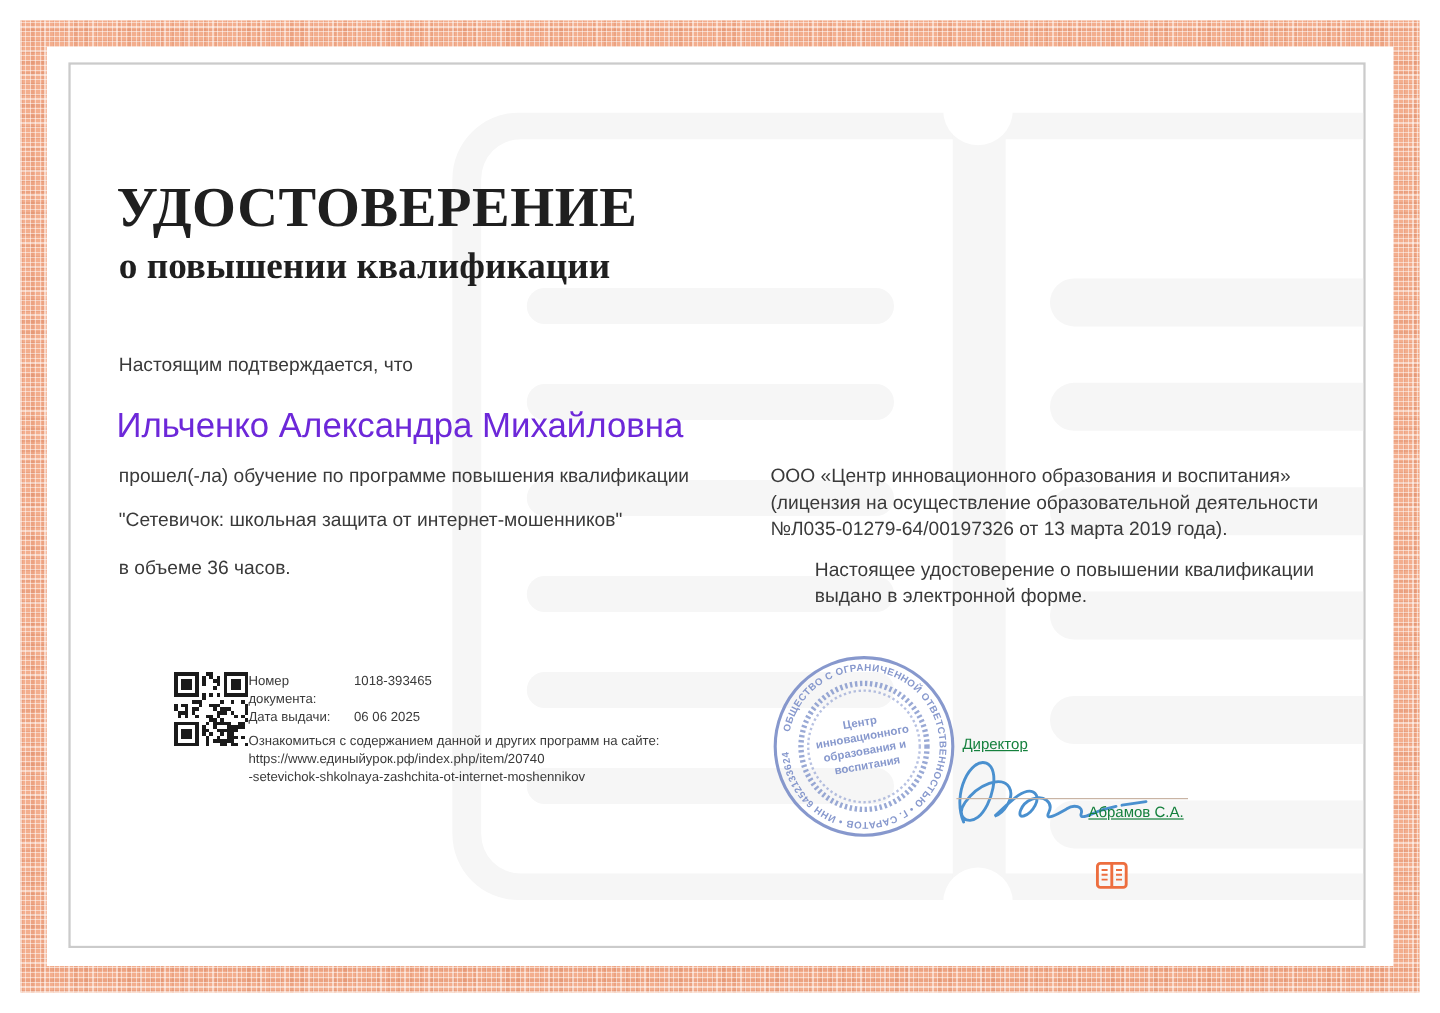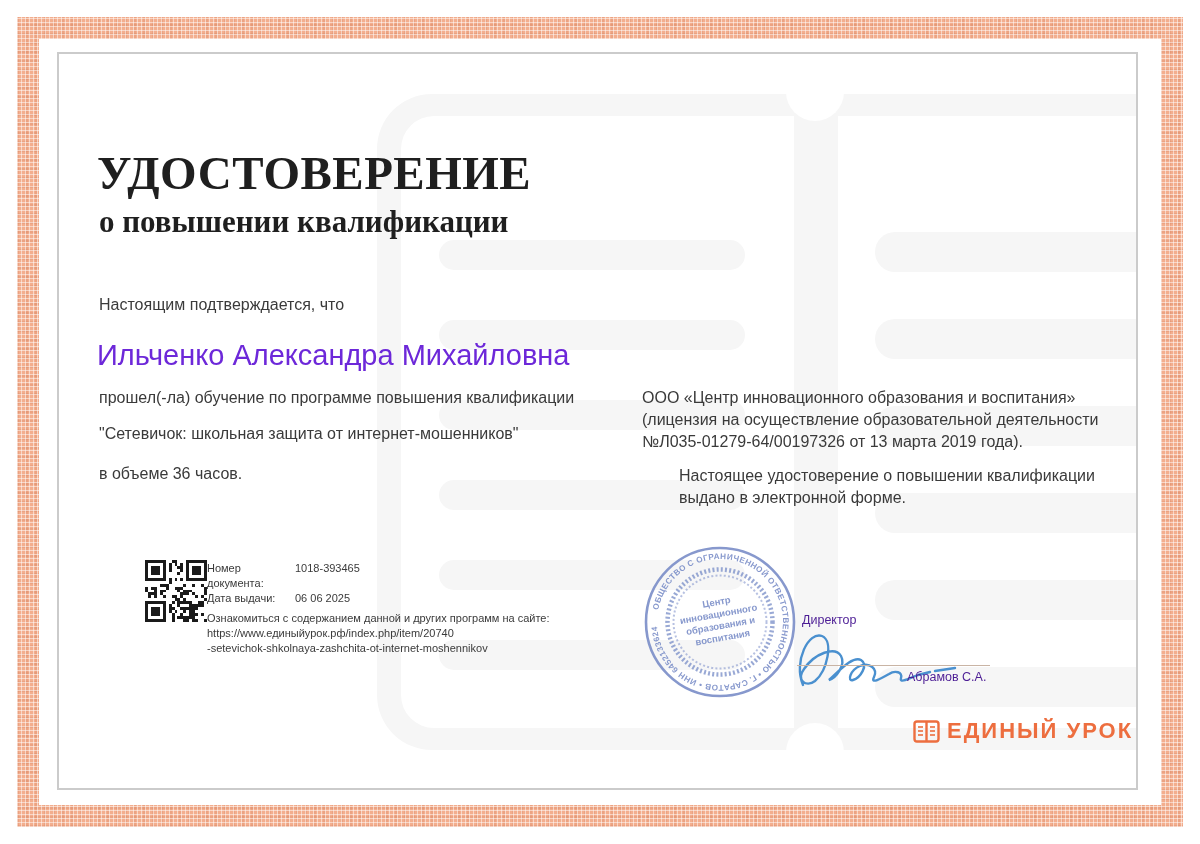--- a/index.html
+++ b/index.html
@@ -32,21 +32,21 @@
   }
   .subtitle{
     font-family:"Liberation Serif","DejaVu Serif",serif;font-weight:700;
     font-size:31px;color:#1f1f1f;
   }
   .body-text{font-size:16px;line-height:22px;color:#3a3a3a;}
   .name{font-size:29px;color:#6d28d9;}
   .small-text{font-size:11px;line-height:15px;color:#3a3a3a;}
   .qr-info-row{display:flex;}
   .qr-label{display:inline-block;width:88px;}
-  .sig-label{font-size:12.5px;color:#4c1d95;}
+  .sig-label{font-size:12.5px;color:#15803d;text-decoration:underline;}
   .sig-line{border-bottom:1.5px solid #c9b4a4;}
   .logo-text{
     font-size:22px;font-weight:600;letter-spacing:2px;color:var(--logo-orange);white-space:nowrap;
   }
   .seal-svg text{font-family:"Liberation Sans","DejaVu Sans",sans-serif;}
 </style>
 </head>
 <body>
 
 <div class="frame-border"></div>
@@ -347,17 +347,16 @@
         <svg width="27" height="23" viewBox="0 0 27 23" fill="none" stroke="var(--logo-orange)">
           <rect x="1.5" y="1.5" width="24" height="20" rx="2.5" stroke-width="2.4"></rect>
           <line x1="13.5" y1="1.5" x2="13.5" y2="21.5" stroke-width="2.4"></line>
           <line x1="5" y1="7" x2="10" y2="7" stroke-width="1.6"></line>
           <line x1="5" y1="11" x2="10" y2="11" stroke-width="1.6"></line>
           <line x1="5" y1="15" x2="10" y2="15" stroke-width="1.6"></line>
           <line x1="17" y1="7" x2="22" y2="7" stroke-width="1.6"></line>
           <line x1="17" y1="11" x2="22" y2="11" stroke-width="1.6"></line>
           <line x1="17" y1="15" x2="22" y2="15" stroke-width="1.6"></line>
         </svg>
-        <span class="logo-text">ЕДИНЫЙ УРОК</span>
       </div>
     </div>
   </div>
 </div>
 
 </body></html>

